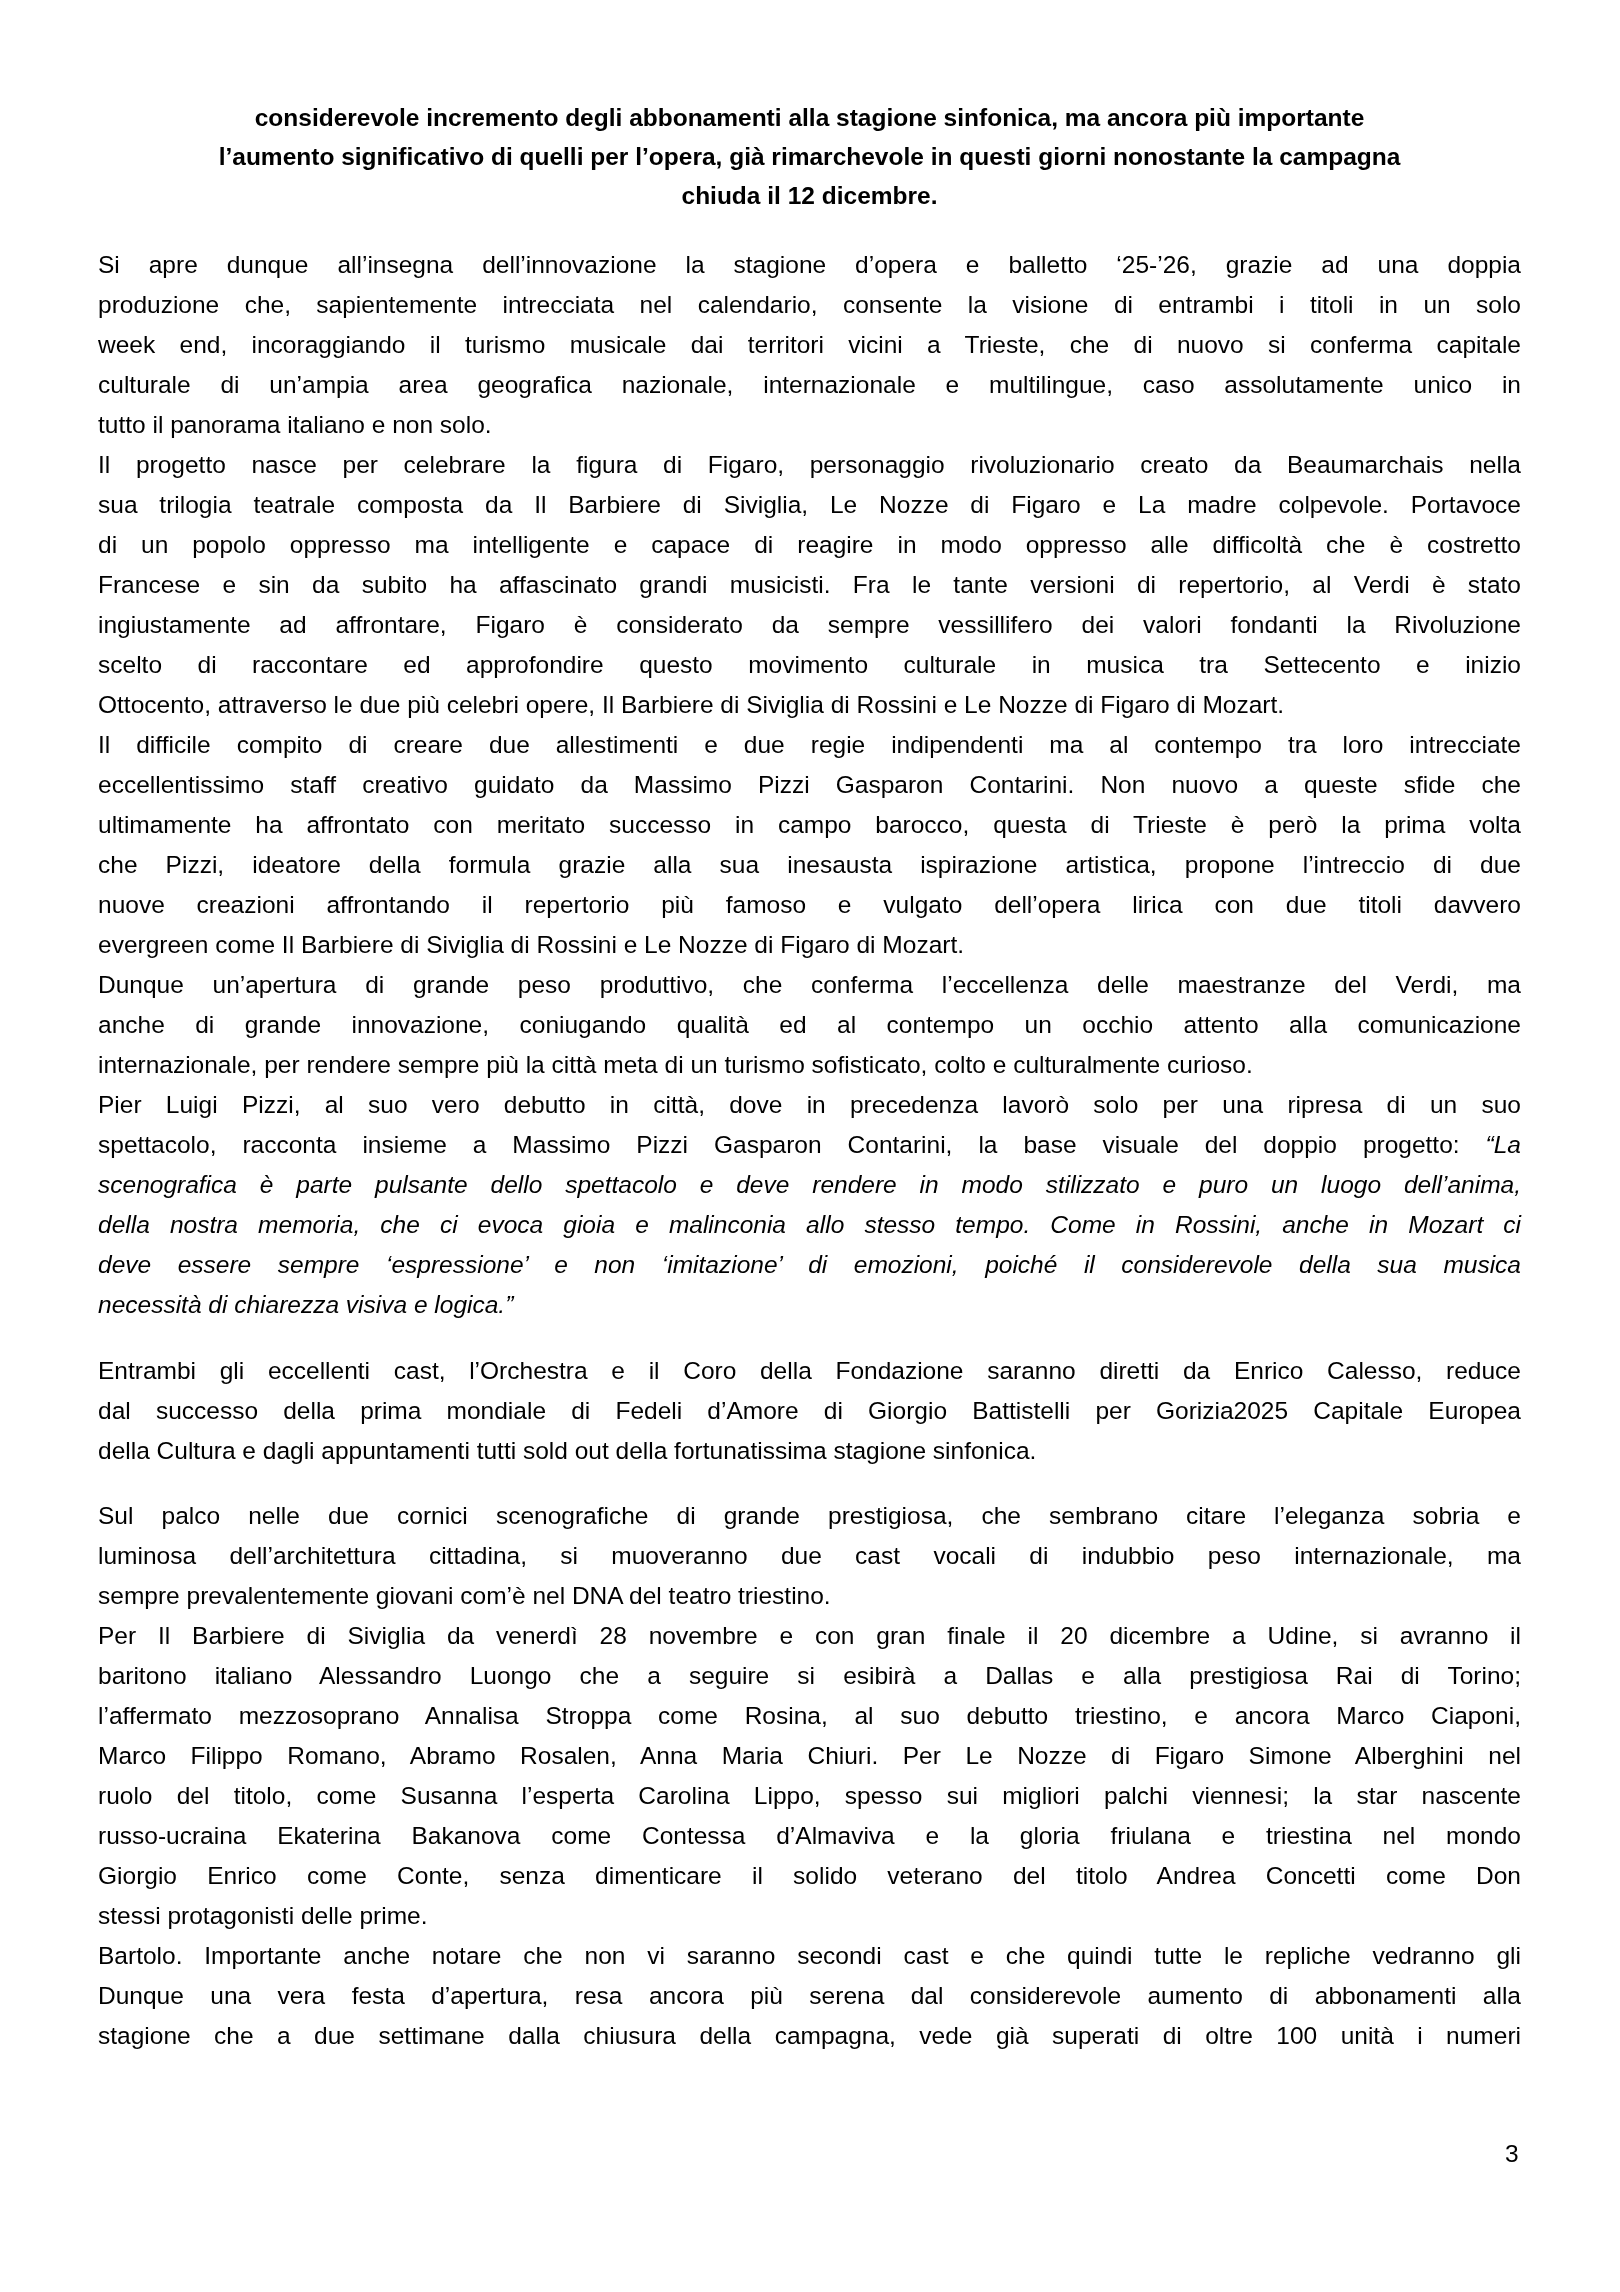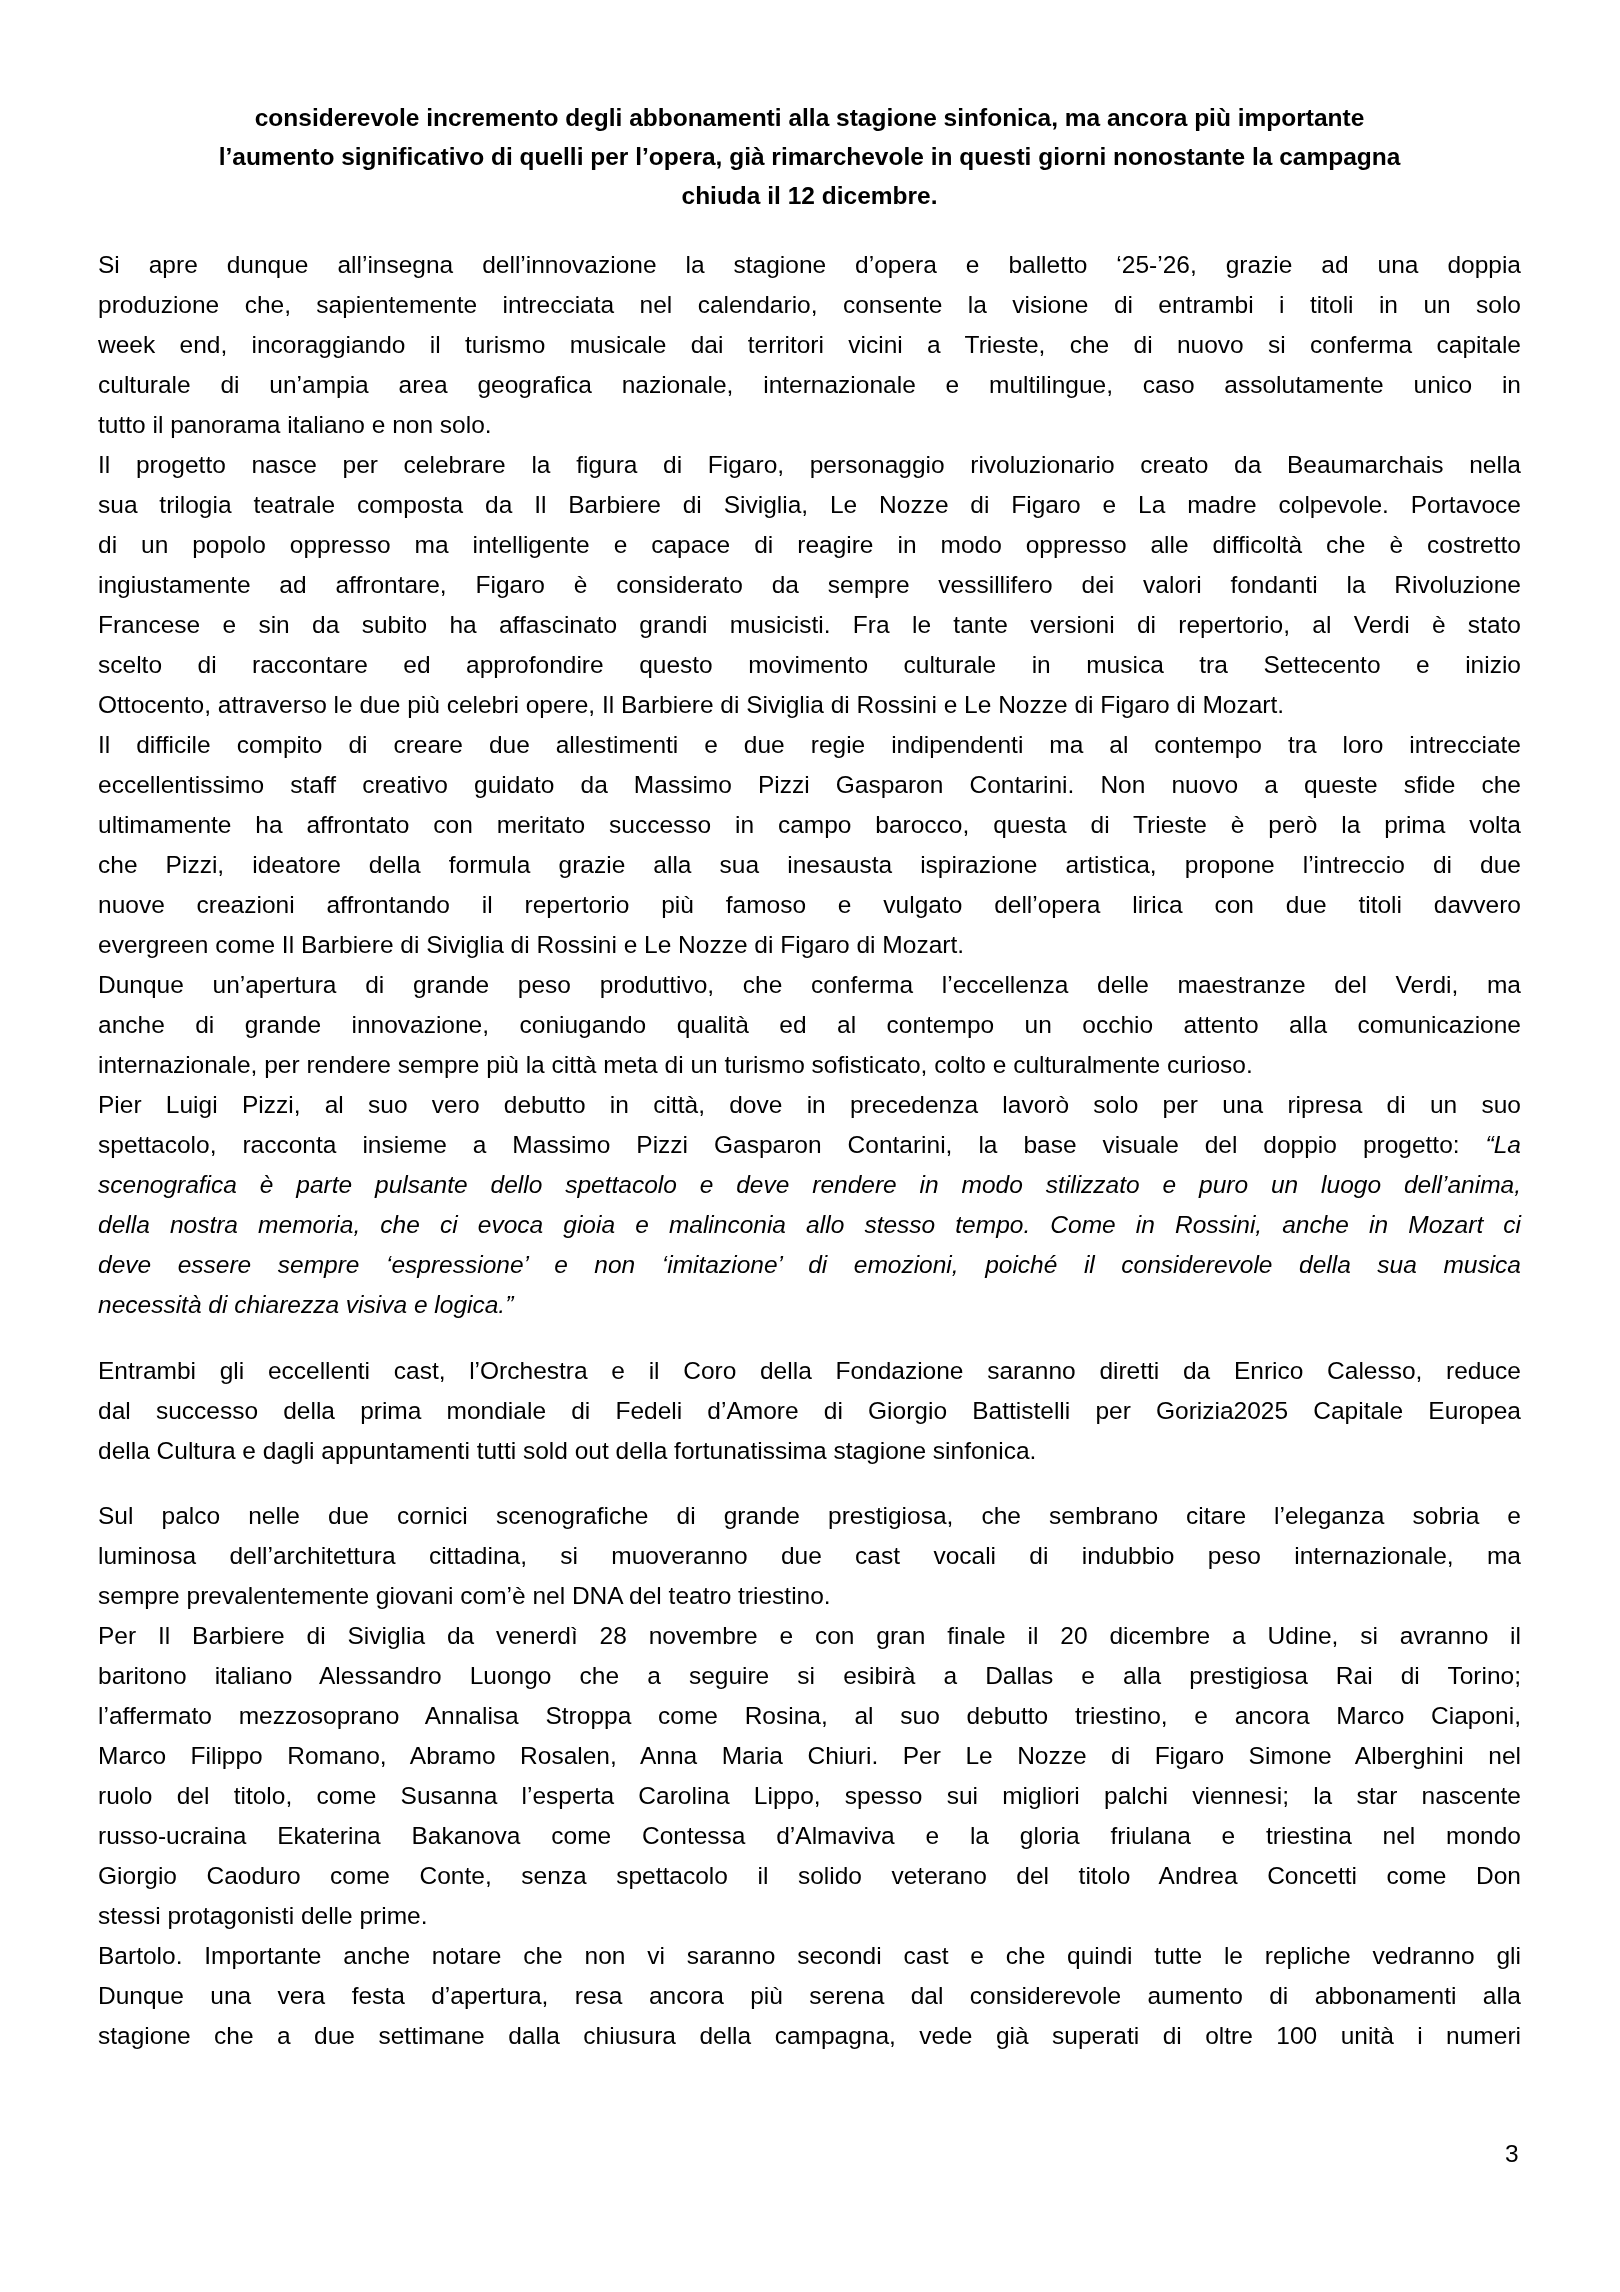--- a/index.html
+++ b/index.html
@@ -37,22 +37,22 @@
       <div class="ln" style="display: block;"><span style="white-space: nowrap; word-spacing: 0px;">produzione che, sapientemente intrecciata nel calendario, consente la visione di entrambi i titoli in un solo</span></div>
       <div class="ln" style="display: block;"><span style="white-space: nowrap; word-spacing: 0px;">week end, incoraggiando il turismo musicale dai territori vicini a Trieste, che di nuovo si conferma capitale</span></div>
       <div class="ln" style="display: block;"><span style="white-space: nowrap; word-spacing: 0px;">culturale di un’ampia area geografica nazionale, internazionale e multilingue, caso assolutamente unico in</span></div>
       <div class="ln last" style="display: block;"><span style="white-space: nowrap;">tutto il panorama italiano e non solo.</span></div>
     </div>
 
     <div class="para">
       <div class="ln" style="display: block;"><span style="white-space: nowrap; word-spacing: 0px;">Il progetto nasce per celebrare la figura di Figaro, personaggio rivoluzionario creato da Beaumarchais nella</span></div>
       <div class="ln" style="display: block;"><span style="white-space: nowrap; word-spacing: 0px;">sua trilogia teatrale composta da Il Barbiere di Siviglia, Le Nozze di Figaro e La madre colpevole.  Portavoce</span></div>
       <div class="ln" style="display: block;"><span style="white-space: nowrap; word-spacing: 0px;">di un popolo oppresso ma intelligente e capace di reagire in modo oppresso alle difficoltà che è costretto</span></div>
+      <div class="ln" style="display: block;"><span style="white-space: nowrap; word-spacing: 0px;">Francese e sin da subito ha affascinato grandi musicisti. Fra le tante versioni di repertorio, al Verdi è stato</span></div>
       <div class="ln" style="display: block;"><span style="white-space: nowrap; word-spacing: 0px;">ingiustamente ad affrontare, Figaro è considerato da sempre vessillifero dei valori fondanti la Rivoluzione</span></div>
-      <div class="ln" style="display: block;"><span style="white-space: nowrap; word-spacing: 0px;">Francese e sin da subito ha affascinato grandi musicisti. Fra le tante versioni di repertorio, al Verdi è stato</span></div>
       <div class="ln" style="display: block;"><span style="white-space: nowrap; word-spacing: 0px;">scelto di raccontare ed approfondire questo movimento culturale in musica tra Settecento e inizio</span></div>
       <div class="ln last" style="display: block;"><span style="white-space: nowrap;">Ottocento, attraverso le due più celebri opere, Il Barbiere di Siviglia di Rossini e Le Nozze di Figaro di Mozart.</span></div>
     </div>
 
     <div class="para">
       <div class="ln" style="display: block;"><span style="white-space: nowrap; word-spacing: 0px;">Il difficile compito di creare due allestimenti e due regie indipendenti ma al contempo tra loro intrecciate</span></div>
       <div class="ln" style="display: block;"><span style="white-space: nowrap; word-spacing: 0px;">eccellentissimo staff creativo guidato da Massimo Pizzi Gasparon Contarini. Non nuovo a queste sfide che</span></div>
       <div class="ln" style="display: block;"><span style="white-space: nowrap; word-spacing: 0px;">ultimamente ha affrontato con meritato successo in campo barocco, questa di Trieste è però la prima volta</span></div>
       <div class="ln" style="display: block;"><span style="white-space: nowrap; word-spacing: 0px;">che Pizzi, ideatore della formula grazie alla sua inesausta ispirazione artistica, propone l’intreccio di due</span></div>
       <div class="ln" style="display: block;"><span style="white-space: nowrap; word-spacing: 0px;">nuove creazioni affrontando il repertorio più famoso e vulgato dell’opera lirica con due titoli davvero</span></div>
@@ -86,21 +86,21 @@
       <div class="ln last" style="display: block;"><span style="white-space: nowrap; margin-top: 44px;">sempre prevalentemente giovani com’è nel DNA del teatro triestino.</span></div>
     </div>
 
     <div class="para">
       <div class="ln" style="display: block;"><span style="white-space: nowrap; word-spacing: 0px;">Per Il Barbiere di Siviglia da venerdì 28 novembre e con gran finale il 20 dicembre a Udine, si avranno il</span></div>
       <div class="ln" style="display: block;"><span style="white-space: nowrap; word-spacing: 0px;">baritono italiano Alessandro Luongo che a seguire si esibirà a Dallas e alla prestigiosa Rai di Torino;</span></div>
       <div class="ln" style="display: block;"><span style="white-space: nowrap; word-spacing: 0px;">l’affermato mezzosoprano Annalisa Stroppa come Rosina, al suo debutto triestino, e ancora Marco Ciaponi,</span></div>
       <div class="ln" style="display: block;"><span style="white-space: nowrap; word-spacing: 0px;">Marco Filippo Romano, Abramo Rosalen, Anna Maria Chiuri. Per Le Nozze di Figaro Simone Alberghini nel</span></div>
       <div class="ln" style="display: block;"><span style="white-space: nowrap; word-spacing: 0px;">ruolo del titolo, come Susanna l’esperta Carolina Lippo, spesso sui migliori palchi viennesi; la star nascente</span></div>
       <div class="ln" style="display: block;"><span style="white-space: nowrap; word-spacing: 0px;">russo-ucraina Ekaterina Bakanova come Contessa d’Almaviva e la gloria friulana e triestina nel mondo</span></div>
-      <div class="ln" style="display: block;"><span style="white-space: nowrap; word-spacing: 0px;">Giorgio Caoduro come Conte, senza spettacolo il solido veterano del titolo Andrea Concetti come Don</span></div>
+      <div class="ln" style="display: block;"><span style="white-space: nowrap; word-spacing: 0px;">Giorgio Enrico come Conte, senza dimenticare il solido veterano del titolo Andrea Concetti come Don</span></div>
       <div class="ln last" style="display: block;"><span style="white-space: nowrap;">stessi protagonisti delle prime.</span></div>
       <div class="ln" style="display: block;"><span style="white-space: nowrap; word-spacing: 0px;">Bartolo. Importante anche notare che non vi saranno secondi cast e che quindi tutte le repliche vedranno gli</span></div>
     </div>
 
     <div class="para">
       <div class="ln" style="display: block;"><span style="white-space: nowrap; word-spacing: 0px;">Dunque una vera festa d’apertura, resa ancora più serena dal considerevole aumento di abbonamenti alla</span></div>
       <div class="ln" style="display: block;"><span style="white-space: nowrap; word-spacing: 0px;">stagione che a due settimane dalla chiusura della campagna, vede già superati di oltre 100 unità i numeri</span></div>
     </div>
 
   </div>

